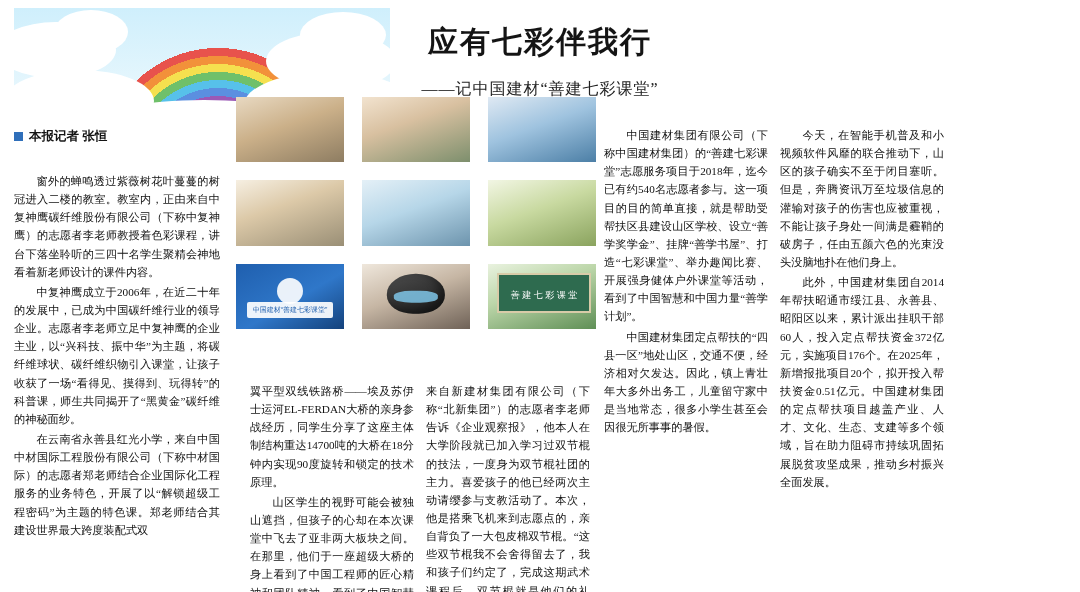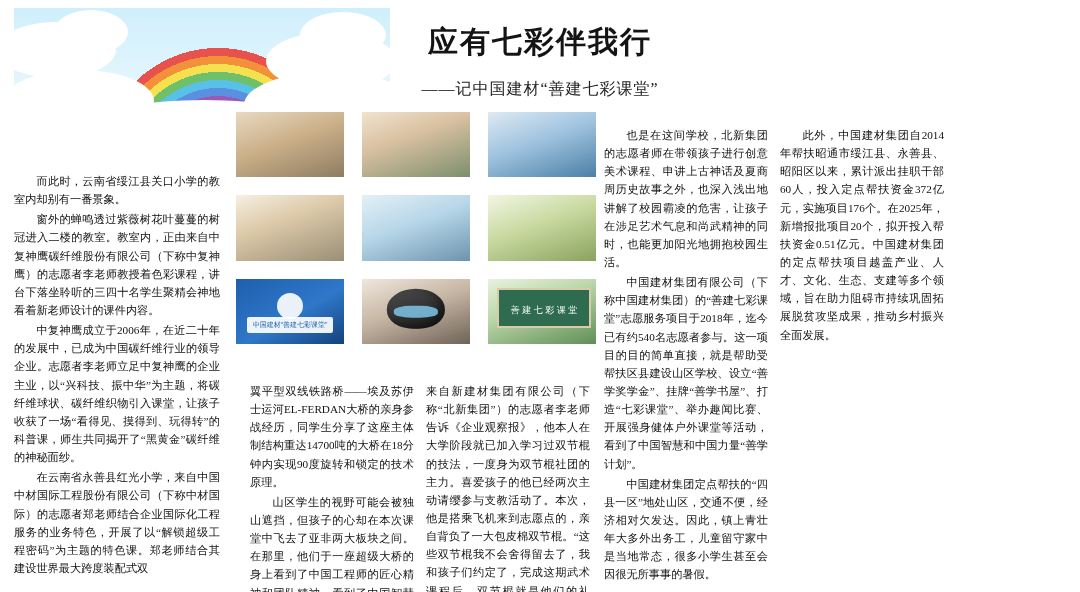--- a/index.html
+++ b/index.html
@@ -110,21 +110,21 @@
     gap: 6px;
   }
   .byline .sq {
     width: 9px; height: 9px; background: #2f6fba; display: inline-block;
   }
 
   
   .collage {
     position: absolute;
     left: 236px;
-    top: 112px;
+    top: 97px;
     width: 360px;
     height: 232px;
     display: grid;
     grid-template-columns: repeat(3, 1fr);
     grid-template-rows: repeat(3, 1fr);
     gap: 18px;
   }
   .ph {
     position: relative;
     overflow: hidden;
@@ -262,20 +262,24 @@
       <div class="cloud c5"></div>
       <div class="cloud c6"></div>
       <div class="cloud c7"></div>
       <div class="white-base"></div>
     </div>
 
     <div class="headline">应有七彩伴我行</div>
     <div class="subheadline">——记中国建材“善建七彩课堂”</div>
   </div>
 
+  <div class="byline">
+    <span class="sq"></span>
+    <span>本报记者  张恒</span>
+  </div>
 
   <div class="collage">
     <div class="ph p1"></div>
     <div class="ph p2"></div>
     <div class="ph p3">
       <div class="beakers">
           <i></i>
           <i></i>
           <i></i>
           <i></i>
@@ -302,41 +306,40 @@
     <div class="ph p9">
       <div class="board">
         <span>善 建 七 彩 课 堂</span>
       </div>
     </div>
   </div>
 
   <div class="cols">
 
     <div class="col col-1">
-      <p>而此时，云南省绥江县关口小学的教室内却别有一番景象。</p>
       <p>窗外的蝉鸣透过紫薇树花叶蔓蔓的树冠进入二楼的教室。教室内，正由来自中复神鹰碳纤维股份有限公司（下称中复神鹰）的志愿者李老师教授着色彩课程，讲台下落坐聆听的三四十名学生聚精会神地看着新老师设计的课件内容。</p>
       <p>中复神鹰成立于2006年，在近二十年的发展中，已成为中国碳纤维行业的领导企业。志愿者李老师立足中复神鹰的企业主业，以“兴科技、振中华”为主题，将碳纤维球状、碳纤维织物引入课堂，让孩子收获了一场“看得见、摸得到、玩得转”的科普课，师生共同揭开了“黑黄金”碳纤维的神秘面纱。</p>
       <p>在云南省永善县红光小学，来自中国中材国际工程股份有限公司（下称中材国际）的志愿者郑老师结合企业国际化工程服务的业务特色，开展了以“解锁超级工程密码”为主题的特色课。郑老师结合其建设世界最大跨度装配式双</p>
     </div>
 
     <div class="col col-2">
       <p class="noindent">翼平型双线铁路桥——埃及苏伊士运河EL-FERDAN大桥的亲身参战经历，同学生分享了这座主体制结构重达14700吨的大桥在18分钟内实现90度旋转和锁定的技术原理。</p>
       <p>山区学生的视野可能会被独山遮挡，但孩子的心却在本次课堂中飞去了亚非两大板块之间。在那里，他们于一座超级大桥的身上看到了中国工程师的匠心精神和团队精神，看到了中国智慧和中国力量。</p>
 
     </div>
 
     <div class="col col-3">
       <p class="noindent">来自新建材集团有限公司（下称“北新集团”）的志愿者李老师告诉《企业观察报》，他本人在大学阶段就已加入学习过双节棍的技法，一度身为双节棍社团的主力。喜爱孩子的他已经两次主动请缨参与支教活动了。本次，他是搭乘飞机来到志愿点的，亲自背负了一大包皮棉双节棍。“这些双节棍我不会舍得留去了，我和孩子们约定了，完成这期武术课程后，双节棍就是他们的礼物。我也是从大山里走出来的，孩子们有一个喜欢的特长，既能强身健体又能增强</p>
     </div>
 
     <div class="col col-4">
-      <p>也是在这间学校，北新集团的志愿者师在带领孩子进行创意美术课程、申讲上古神话及夏商周历史故事之外，也深入浅出地讲解了校园霸凌的危害，让孩子在涉足艺术气息和尚武精神的同时，也能更加阳光地拥抱校园生活。</p>
       <p>中国建材集团有限公司（下称中国建材集团）的“善建七彩课堂”志愿服务项目于2018年，迄今已有约540名志愿者参与。这一项目的目的简单直接，就是帮助受帮扶区县建设山区学校、设立“善学奖学金”、挂牌“善学书屋”、打造“七彩课堂”、举办趣闻比赛、开展强身健体户外课堂等活动，看到了中国智慧和中国力量“善学计划”。</p>
       <p>中国建材集团定点帮扶的“四县一区”地处山区，交通不便，经济相对欠发达。因此，镇上青壮年大多外出务工，儿童留守家中是当地常态，很多小学生甚至会因很无所事事的暑假。</p>
 
     </div>
 
     <div class="col col-5">
+      <p>今天，在智能手机普及和小视频软件风靡的联合推动下，山区的孩子确实不至于闭目塞听。但是，奔腾资讯万至垃圾信息的灌输对孩子的伤害也应被重视，不能让孩子身处一间满是霾鞘的破房子，任由五颜六色的光束没头没脑地扑在他们身上。</p>
       <p><span>此外，中国建材集团自2014年帮扶昭通市绥江县、永善县、昭阳区以来，累计派出挂职干部60人，投入定点帮扶资金372亿元，实施项目176个。在2025年，新增报批项目20个，拟开投入帮扶资金0.51亿元。中国建材集团的定点帮扶项目越盖产业、人才、文化、生态、支建等多个领域，旨在助力阻碍市持续巩固拓展脱贫攻坚成果，推动乡村振兴全面发展。</span></p>
     </div>
 
   </div>
 </div>
 
 </body></html>

